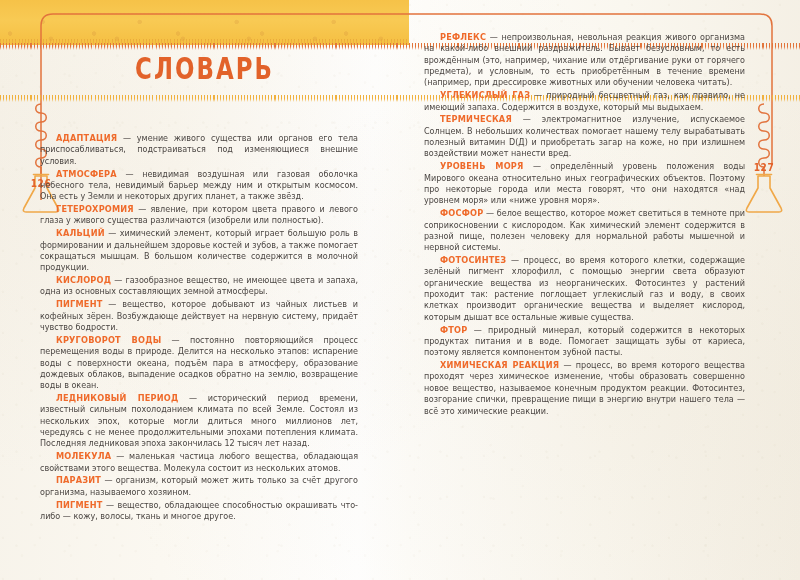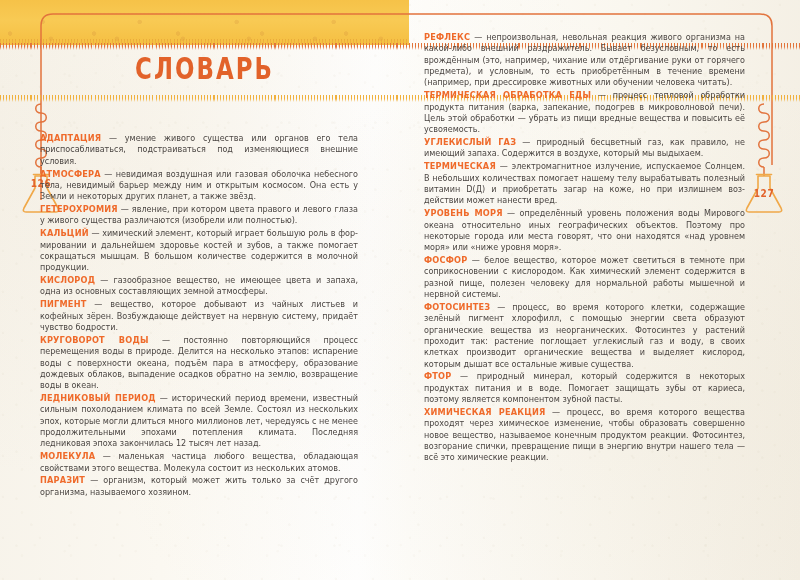--- a/index.html
+++ b/index.html
@@ -74,38 +74,39 @@
   .mark{position:absolute;width:58px;height:210px;}
   #mark-left{left:12px;top:8px;}
   #mark-right{left:735px;top:8px;}
   .mark svg{display:block;}
   .pnum{
     position:absolute;width:58px;text-align:center;
     color:#e2622a;font-size:10px;font-weight:bold;letter-spacing:.5px;
     font-family:"DejaVu Sans Condensed","Liberation Sans Narrow","Liberation Sans",sans-serif;
   }
   #pnum-left{left:12px;top:178px;}
-  #pnum-right{left:735px;top:188px;}
+  #pnum-right{left:735px;top:162px;}
   
   .col{
     position:absolute;
     color:#46413d;
     font-size:8.05px;line-height:11.35px;
     text-align:justify;
     font-family:"DejaVu Sans","Liberation Sans",sans-serif;
     -webkit-hyphens:auto;hyphens:auto;
   }
   #col-left{left:40px;top:133px;width:318px;}
   #col-right{left:424px;top:32px;width:321px;}
   .entry{margin:0 0 1.5px 0;}
   .term{
     color:#ef6a2a;font-weight:bold;letter-spacing:.2px;
     font-family:"DejaVu Sans Condensed","Liberation Sans Narrow","Liberation Sans",sans-serif;
     font-size:9.1px;
     white-space:nowrap;
+    margin-left:16px;
   }
   .def{color:#4a4542;}
 </style>
 </head>
 <body>
 
 <div id="page">
 
   <div id="grain"></div>
 
@@ -153,25 +154,25 @@
       <p class="entry"><span class="term">АДАПТАЦИЯ</span><span class="def"> — умение живого существа или органов его тела приспосаб­ливаться, подстраиваться под изменяющиеся внешние условия.</span></p>
       <p class="entry"><span class="term">АТМОСФЕРА</span><span class="def"> — невидимая воздушная или газовая оболочка небесного тела, невидимый барьер между ним и открытым космосом. Она есть у Земли и некоторых других планет, а также звёзд.</span></p>
       <p class="entry"><span class="term">ГЕТЕРОХРОМИЯ</span><span class="def"> — явление, при котором цвета правого и левого глаза у живого существа различаются (изобрели или полностью).</span></p>
       <p class="entry"><span class="term">КАЛЬЦИЙ</span><span class="def"> — химический элемент, который играет большую роль в фор­мировании и дальнейшем здоровье костей и зубов, а также помогает сокращаться мышцам. В большом количестве содержится в молочной продукции.</span></p>
       <p class="entry"><span class="term">КИСЛОРОД</span><span class="def"> — газообразное вещество, не имеющее цвета и запаха, одна из основных составляющих земной атмосферы.</span></p>
       <p class="entry"><span class="term">ПИГМЕНТ</span><span class="def"> — вещество, которое добывают из чайных листьев и кофейных зёрен. Возбуждающе действует на нервную систему, придаёт чувство бодрости.</span></p>
       <p class="entry"><span class="term">КРУГОВОРОТ ВОДЫ</span><span class="def"> — постоянно повторяющийся процесс перемещения воды в природе. Делится на несколько этапов: испарение воды с поверхности океана, подъём пара в атмосферу, образование дождевых облаков, выпа­дение осадков обратно на землю, возвращение воды в океан.</span></p>
       <p class="entry"><span class="term">ЛЕДНИКОВЫЙ ПЕРИОД</span><span class="def"> — исторический период времени, известный сильным похолоданием климата по всей Земле. Состоял из нескольких эпох, которые могли длиться много миллионов лет, чередуясь с не менее про­должительными эпохами потепления климата. Последняя ледниковая эпоха закончилась 12 тысяч лет назад.</span></p>
       <p class="entry"><span class="term">МОЛЕКУЛА</span><span class="def"> — маленькая частица любого вещества, обладающая свойствами этого вещества. Молекула состоит из нескольких атомов.</span></p>
       <p class="entry"><span class="term">ПАРАЗИТ</span><span class="def"> — организм, который может жить только за счёт другого орга­низма, называемого хозяином.</span></p>
+      <p class="entry"><span class="term">ПИГМЕНТ</span><span class="def"> — вещество, обладающее способностью окрашивать что-либо — кожу, волосы, ткань и многое другое.</span></p>
     </div>
 
   <div class="col" id="col-right">
       <p class="entry"><span class="term">РЕФЛЕКС</span><span class="def"> — непроизвольная, невольная реакция живого организма на какой-либо внешний раздражитель. Бывает безусловным, то есть врождённым (это, например, чихание или отдёргивание руки от горя­чего предмета), и условным, то есть приобретённым в течение вре­мени (например, при дрессировке животных или обучении человека читать).</span></p>
-      <p class="entry"><span class="term">ТЕРМИЧЕСКАЯ ОБРАБОТКА ЕДЫ</span><span class="def"> — процесс тепловой обработки продукта пита­ния (варка, запекание, подогрев в микроволновой печи). Цель этой обра­ботки — убрать из пищи вредные вещества и повысить её усвояемость.</span></p>
       <p class="entry"><span class="term">УГЛЕКИСЛЫЙ ГАЗ</span><span class="def"> — природный бесцветный газ, как правило, не имеющий запаха. Содержится в воздухе, который мы выдыхаем.</span></p>
       <p class="entry"><span class="term">ТЕРМИЧЕСКАЯ</span><span class="def"> — электромагнитное излучение, испускаемое Солнцем. В небольших количествах помогает нашему телу вырабатывать полез­ный витамин D(Д) и приобретать загар на коже, но при излишнем воз­действии может нанести вред.</span></p>
       <p class="entry"><span class="term">УРОВЕНЬ МОРЯ</span><span class="def"> — определённый уровень положения воды Мирового океана относительно иных географических объектов. Поэтому про некото­рые города или места говорят, что они находятся «над уровнем моря» или «ниже уровня моря».</span></p>
       <p class="entry"><span class="term">ФОСФОР</span><span class="def"> — белое вещество, которое может светиться в темноте при сопри­косновении с кислородом. Как химический элемент содержится в разной пище, полезен человеку для нормальной работы мышечной и нервной системы.</span></p>
       <p class="entry"><span class="term">ФОТОСИНТЕЗ</span><span class="def"> — процесс, во время которого клетки, содержащие зелёный пигмент хлорофилл, с помощью энергии света образуют органиче­ские вещества из неорганических. Фотосинтез у растений проходит так: растение поглощает углекислый газ и воду, в своих клетках произво­дит органические вещества и выделяет кислород, которым дышат все остальные живые существа.</span></p>
       <p class="entry"><span class="term">ФТОР</span><span class="def"> — природный минерал, который содержится в некоторых продуктах питания и в воде. Помогает защищать зубы от кариеса, поэтому является компонентом зубной пасты.</span></p>
       <p class="entry"><span class="term">ХИМИЧЕСКАЯ РЕАКЦИЯ</span><span class="def"> — процесс, во время которого вещества проходят через химическое изменение, чтобы образовать совершенно новое веще­ство, называемое конечным продуктом реакции. Фотосинтез, возгорание спички, превращение пищи в энергию внутри нашего тела — всё это химические реакции.</span></p>
     </div>
 
 </div>

